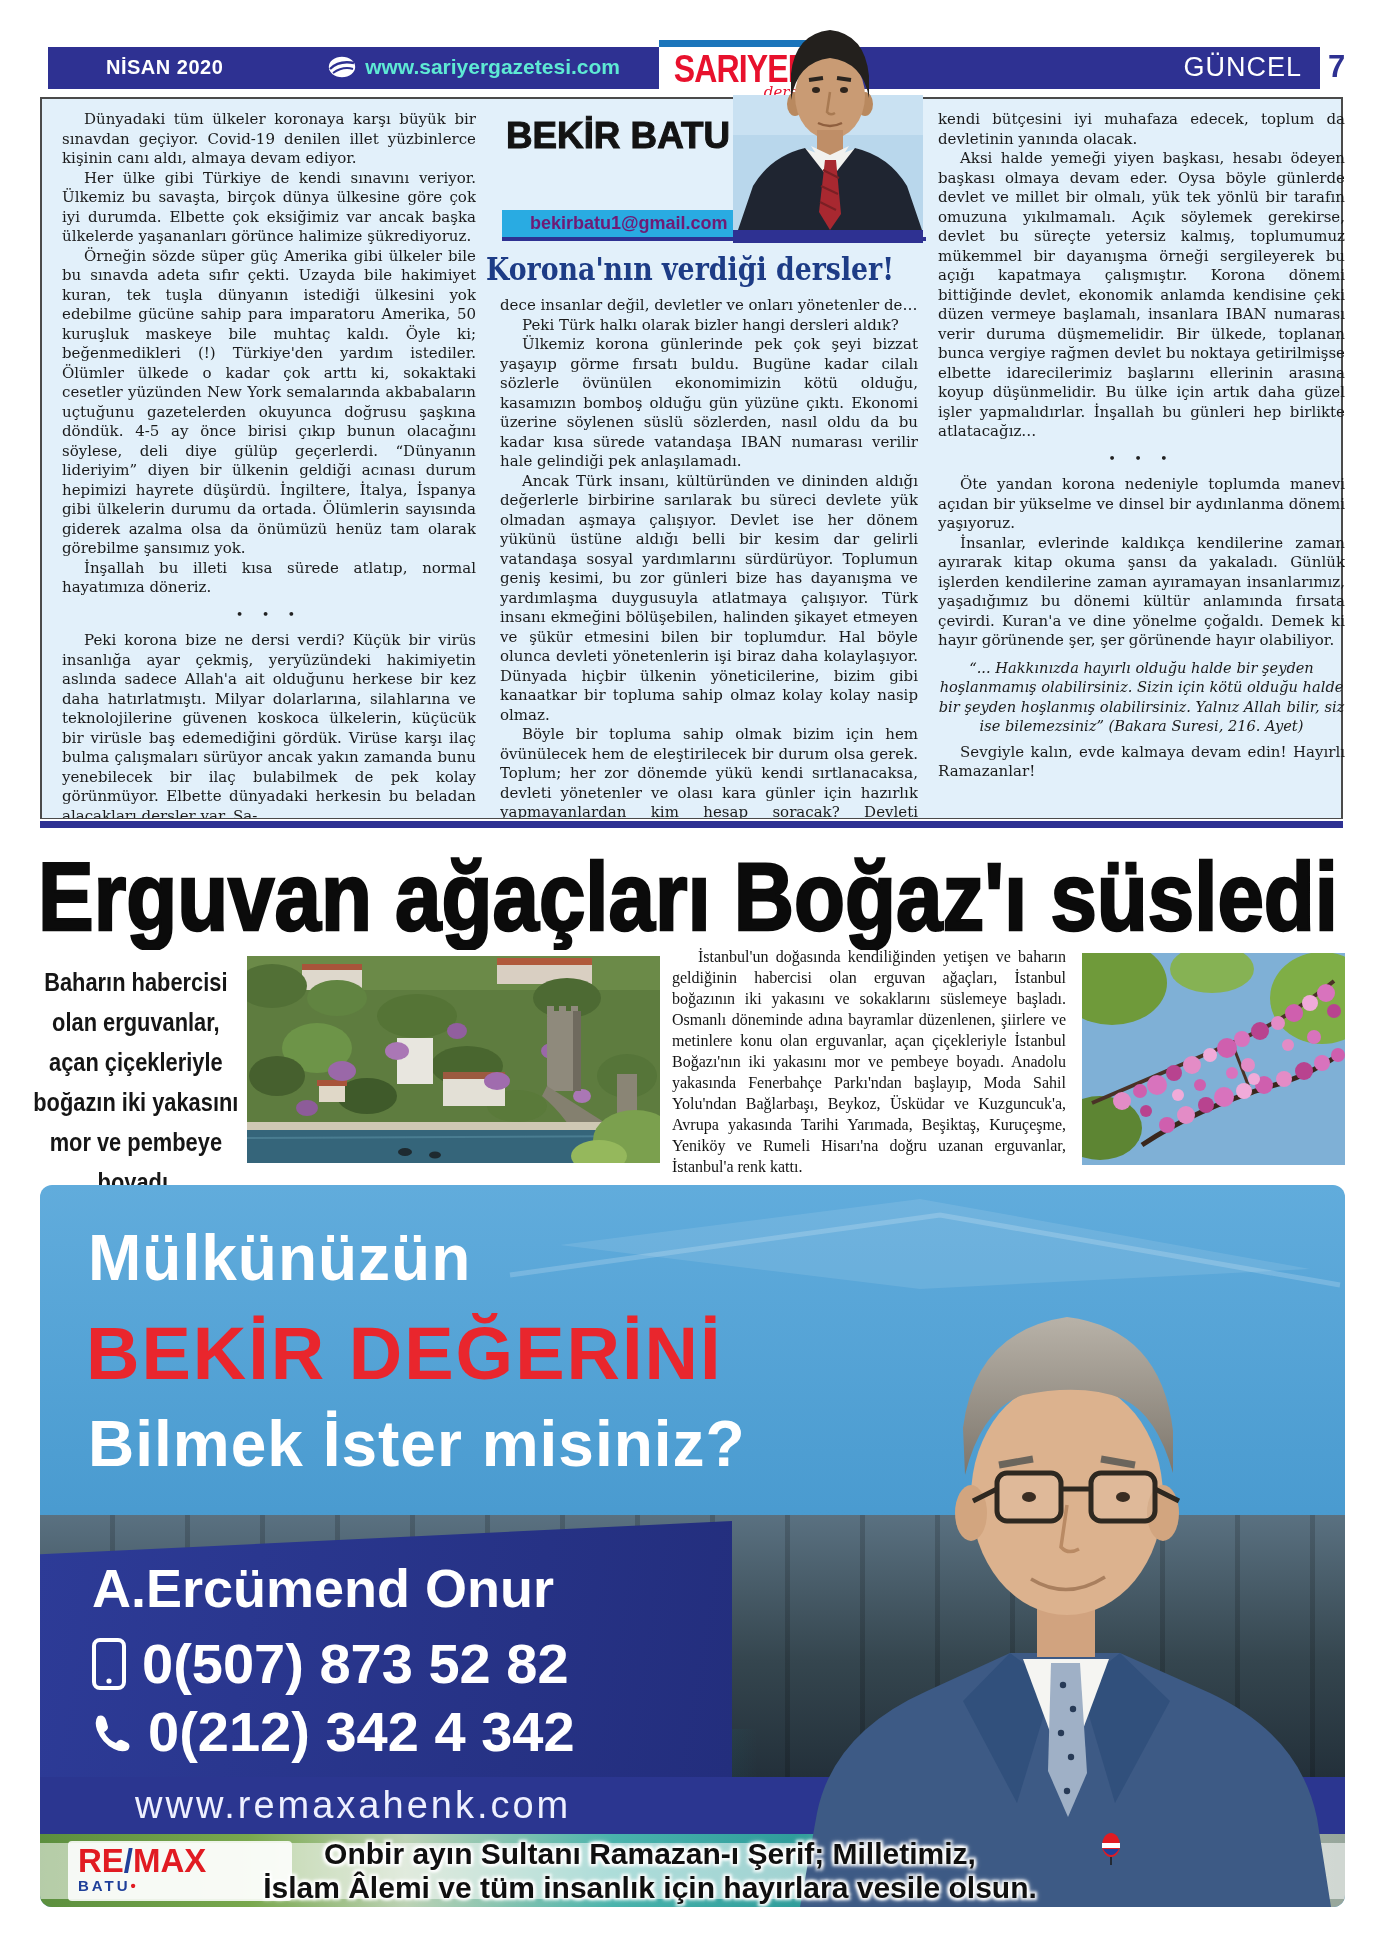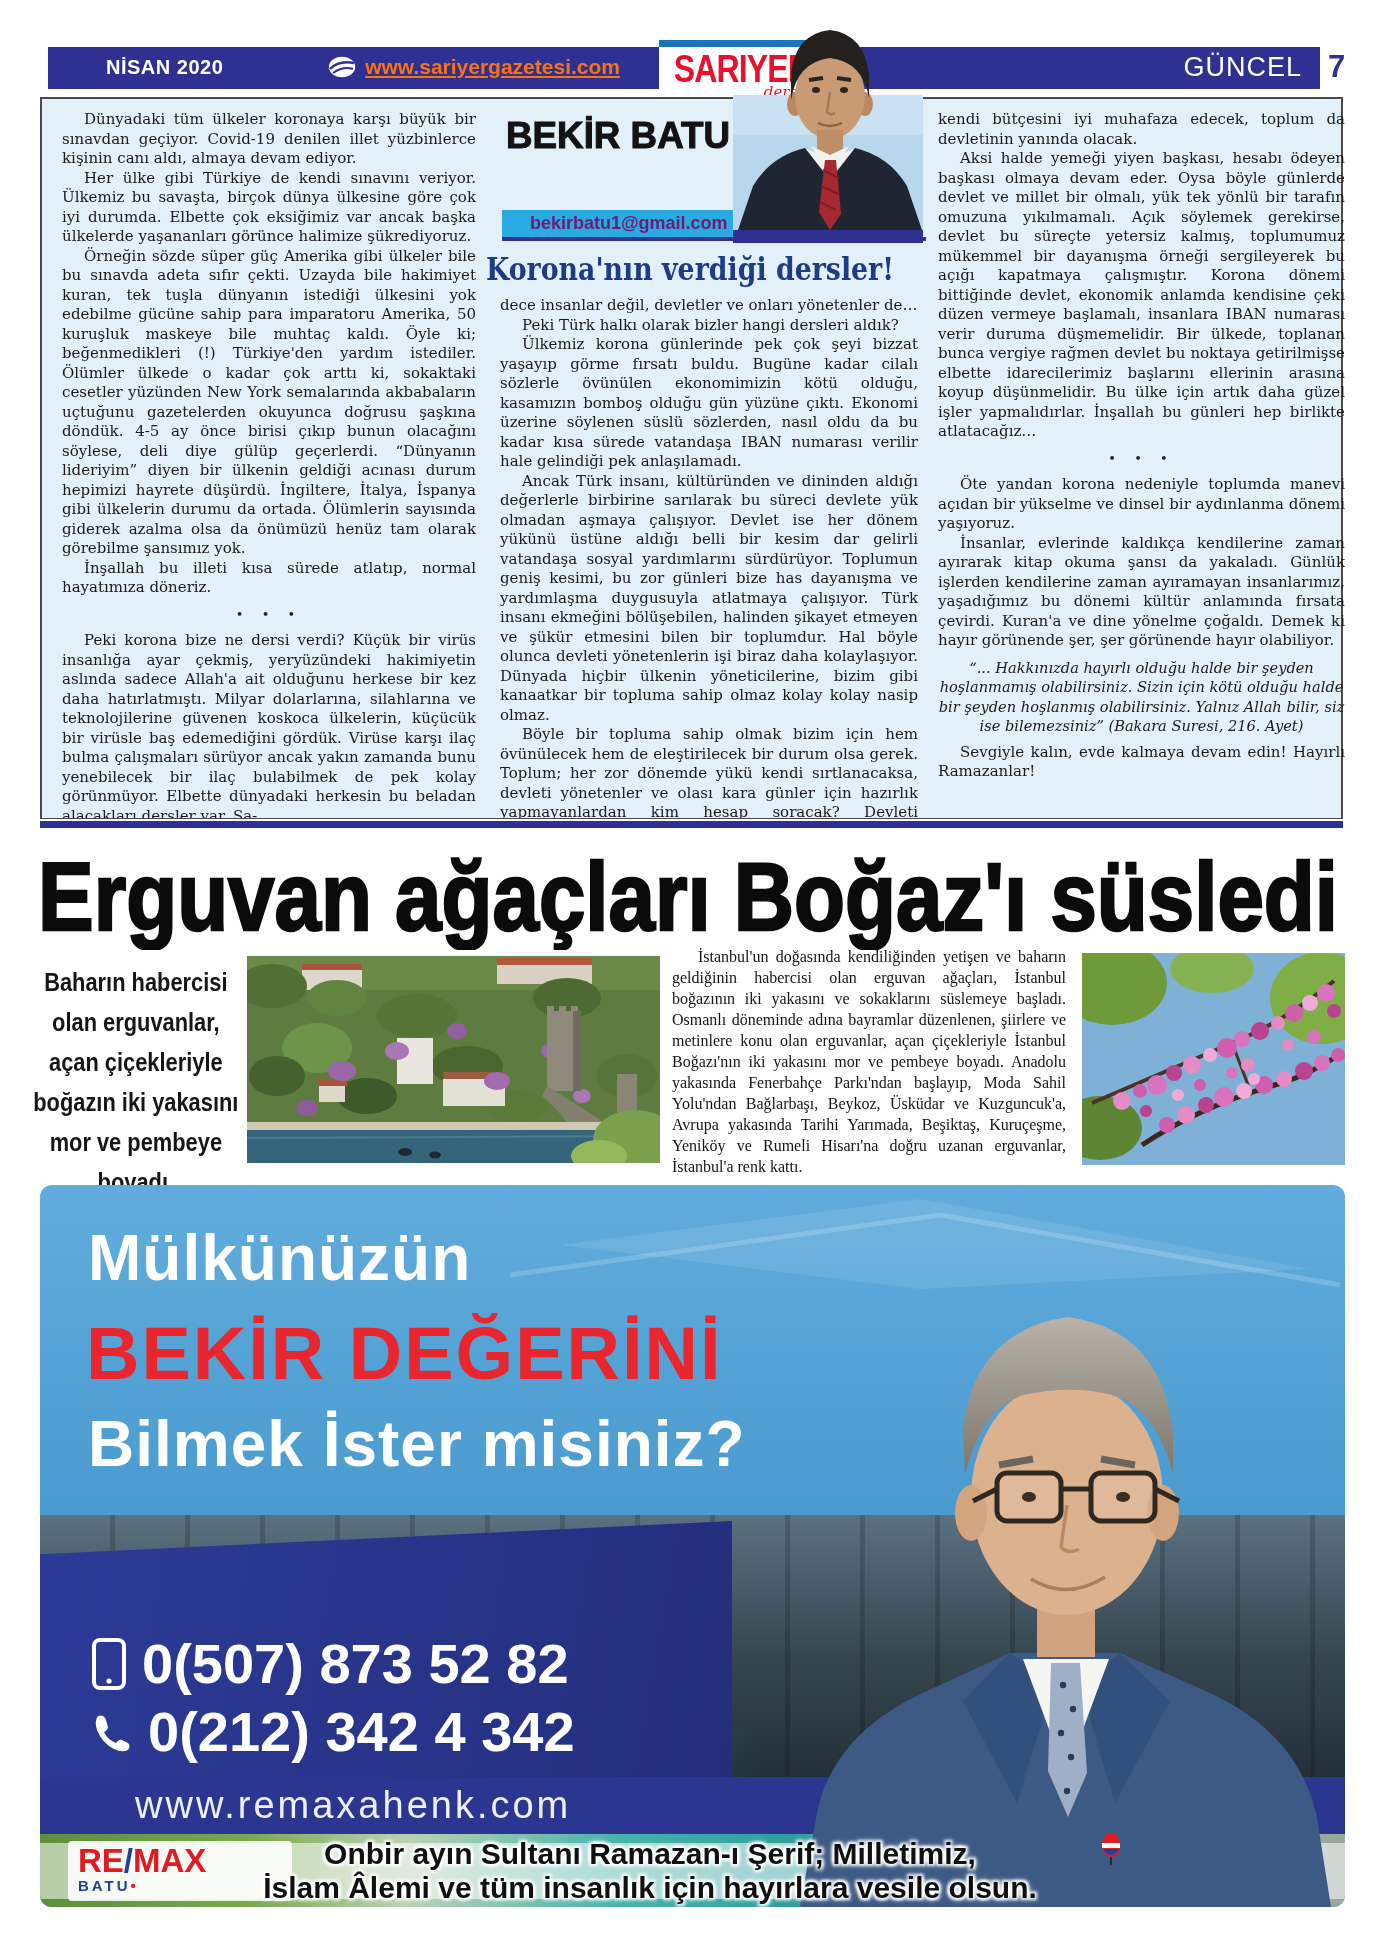--- a/index.html
+++ b/index.html
@@ -3,21 +3,21 @@
 <meta charset="utf-8">
 <style>
   * { margin:0; padding:0; box-sizing:border-box; }
   body { background:#ffffff; font-family:"Liberation Sans", sans-serif; }
   #page { position:relative; width:1377px; height:1960px; background:#fff; overflow:hidden; }
 
   
   .topbar { position:absolute; left:48px; top:47px; width:1272px; height:42px; background:#2e3192; z-index:1; }
   .topbar .date { position:absolute; left:22px; top:9px; color:#fff; font-size:20px; font-weight:600; letter-spacing:.5px;margin-left:36px; }
   .site { position:absolute; right:700px; top:7px; display:flex; align-items:center; gap:8px; }
-  .site .txt { color:#f97316; font-size:21px; font-weight:700;text-decoration:underline; }
+  .site .txt { color:#5eead4; font-size:21px; font-weight:700; }
   .section { position:absolute; right:18px; top:5px; color:#fff; font-size:27px; font-weight:400; letter-spacing:1px; }
   .pagenum { position:absolute; left:1328px; top:49px; color:#2e3192; font-size:31px; font-weight:800; z-index:1; }
 
   .logo { position:absolute; left:659px; top:40px; width:163px; height:57px; background:#fff; z-index:2; }
   .logo .strip { position:absolute; left:0; top:0; width:100%; height:7px; background:#1b75bb; }
   .logo .main { position:absolute; left:0; top:7px; width:100%; text-align:center; color:#e8112d; font-size:39px; font-weight:900; line-height:44px; transform:scaleX(.82); transform-origin:50% 0; letter-spacing:-1px; }
   .logo .sub { position:absolute; right:4px; bottom:-4px; color:#e8112d; font-family:"DejaVu Serif", serif; font-style:italic; font-size:15px; }
 
   
   .article-box { position:absolute; left:40px; top:97px; width:1303px; height:722px; background:#e2f0fa; border:2px solid #4a4a4a; border-bottom:1px solid #4a4a4a; }
@@ -281,20 +281,21 @@
     <div class="ad-line1">Mülkünüzün</div>
     <div class="ad-line2">BEKİR DEĞERİNİ</div>
     <div class="ad-line3">Bilmek İster misiniz?</div>
 
     <div class="ad-mid">
       <div class="mullions"></div>
       <div class="pool"></div>
     </div>
     <div class="ad-navy"></div>
 
+    <div class="ad-agent">A.Ercümend Onur</div>
 
     <div class="ad-phone p1">
       <svg width="34" height="52" viewBox="0 0 34 52">
         <rect x="2" y="2" width="30" height="48" rx="6" fill="none" stroke="#ffffff" stroke-width="4"></rect>
         <circle cx="17" cy="43" r="2.6" fill="#ffffff"></circle>
       </svg>
       <span>0(507) 873 52 82</span>
     </div>
     <div class="ad-phone p2">
       <svg width="40" height="40" viewBox="0 0 40 40">

